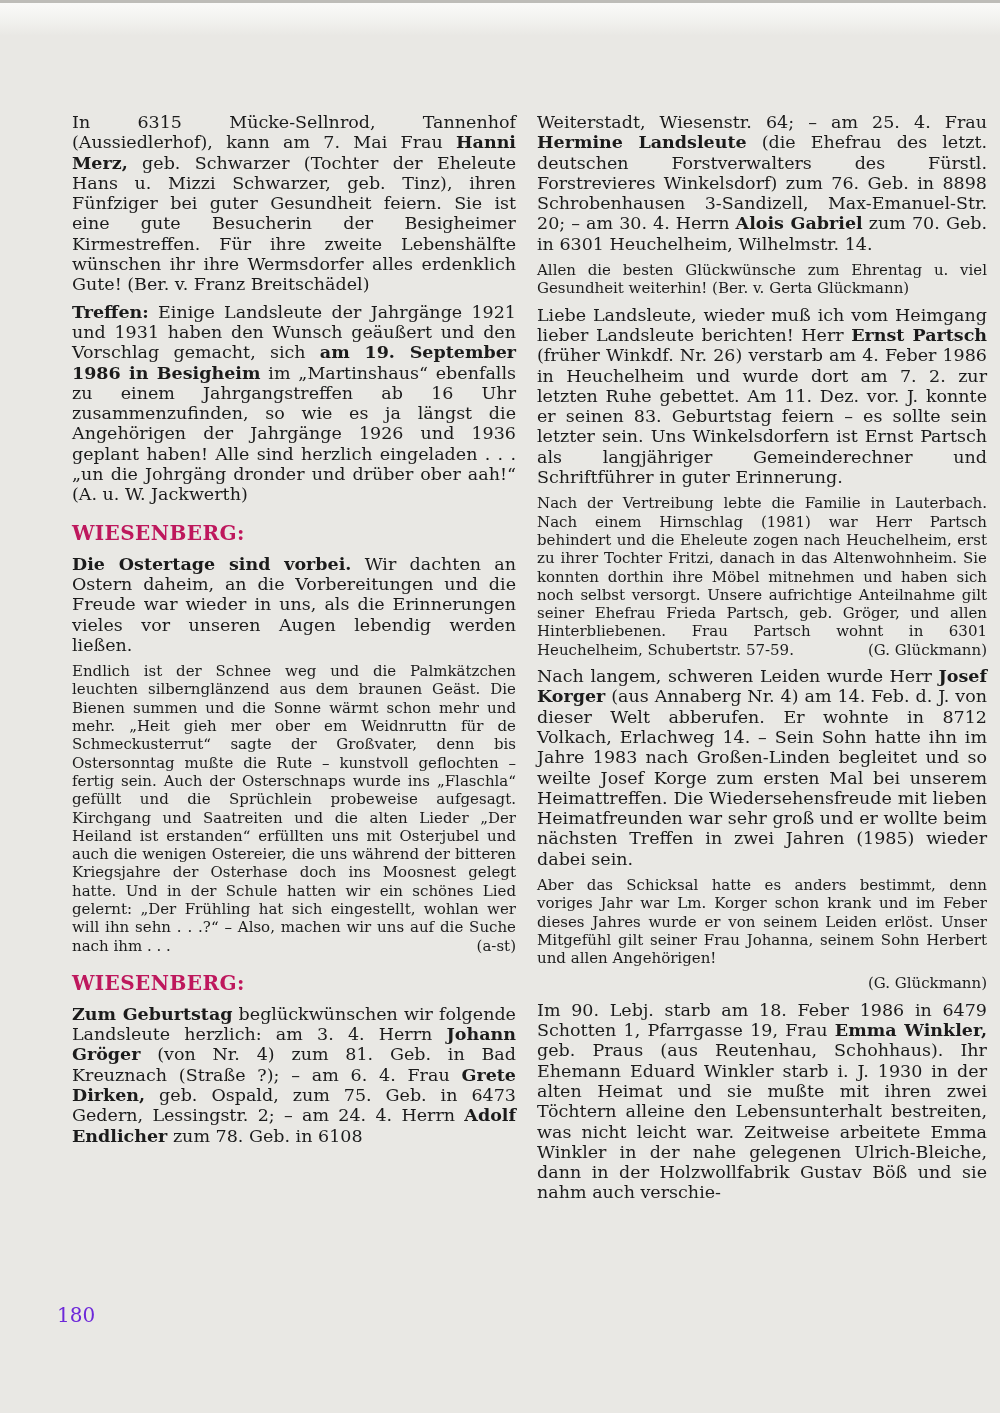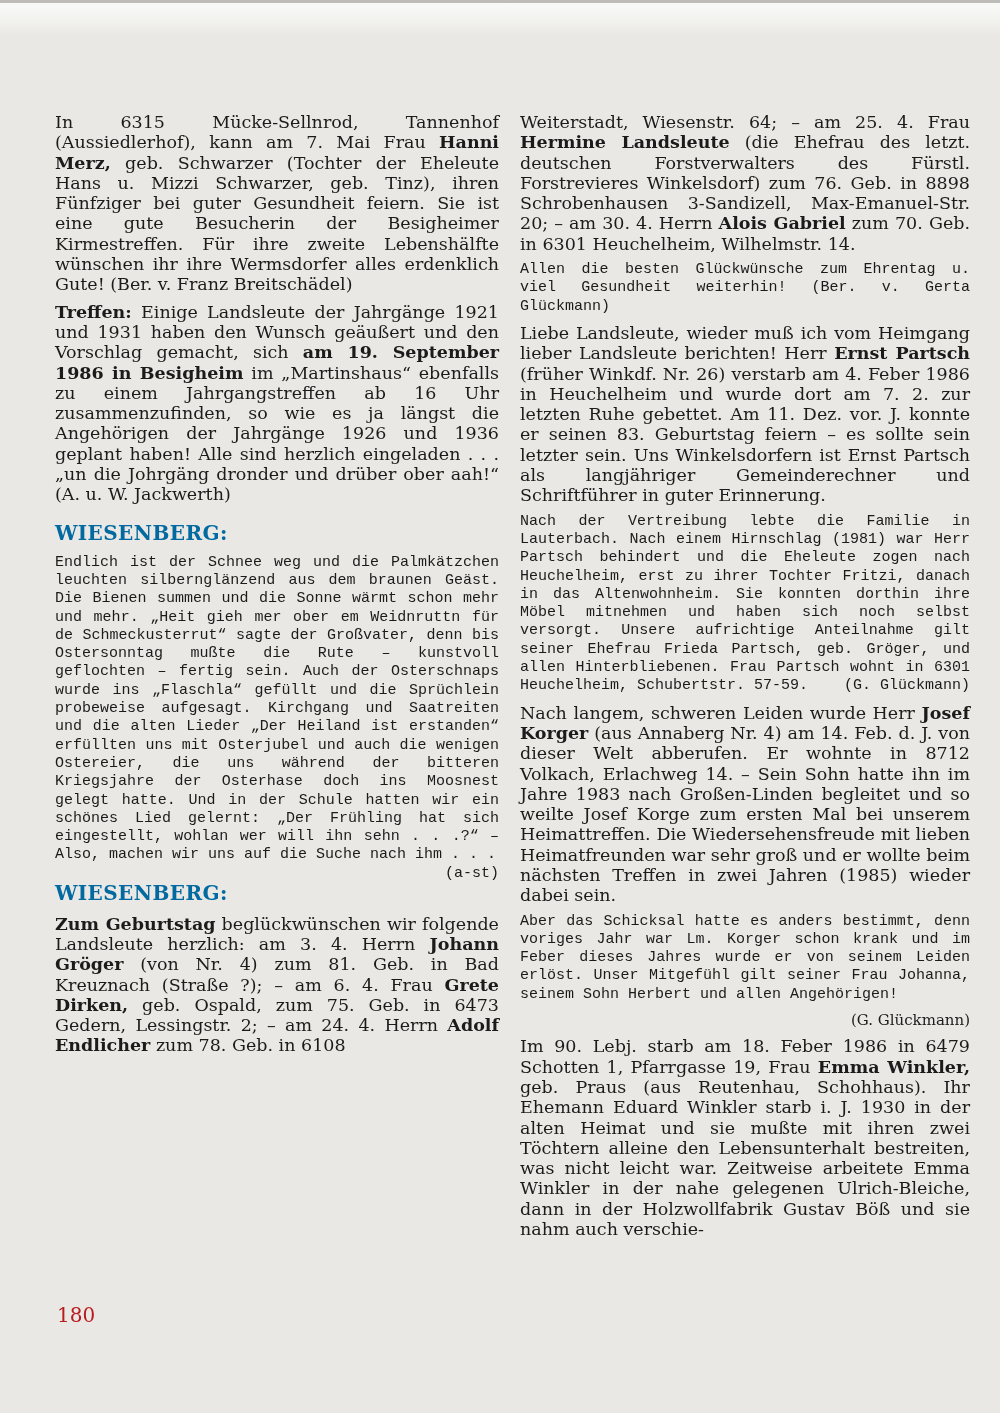--- a/index.html
+++ b/index.html
@@ -17,55 +17,56 @@
   }
   .scan-top {
     position: absolute; top: 0; left: 0; right: 0; height: 36px;
     background: linear-gradient(180deg, #fbfbfa 0%, #f2f2ef 55%, #e9e8e4 100%);
   }
   .scan-top::before {
     content: ""; position: absolute; top: 0; left: 0; right: 0; height: 3px;
     background: #bdbcb8;
   }
   .content {
-    position: absolute; top: 112px; left: 55px;
+    position: absolute; top: 112px; left: 72px;
     display: flex; gap: 21px; align-items: flex-start;
   }
   .col { width: 444px; }
   .col-right { width: 450px; }
   p { margin: 0 0 7px; text-align: justify; hyphens: auto; -webkit-hyphens: auto; }
   p.body  { font-size: 17.5px; line-height: 1.16; }
-  p.small { font-size: 15px;   line-height: 1.22; font-family: Liberation Mono, monospace; }
+  p.small { font-size: 15px;   line-height: 1.22; }
   h3.heading {
     font-size: 20px; font-weight: bold; letter-spacing: 0.4px;
-    margin: 16px 0 9px; color: #0369a1;
+    margin: 16px 0 9px; color: #be185d;
   }
   b { font-weight: bold; }
   .sig { float: right; }
   .sig-line {
     text-align: right; font-size: 15px; line-height: 1.22;
     margin: 0 0 7px;
   }
   .page-number {
     position: absolute; left: 57px; top: 1303px;
-    font-size: 20px; color: #b91c1c;
+    font-size: 20px; color: #6d28d9;
   }
 </style>
 </head>
 <body>
 
 <div class="page">
   <div class="scan-top"></div>
 
   <div class="content">
 
     <div class="col col-left">
       <p class="body"><span>In 6315 Mücke-Sellnrod, Tannenhof (Aussiedlerhof), kann am 7. Mai Frau </span><b>Hanni Merz,</b><span> geb. Schwarzer (Tochter der Eheleute Hans u. Mizzi Schwarzer, geb. Tinz), ihren Fünfziger bei guter Gesundheit feiern. Sie ist eine gute Besucherin der Besigheimer Kirmestreffen. Für ihre zweite Lebenshälfte wünschen ihr ihre Wermsdorfer alles erdenklich Gute! (Ber. v. Franz Breitschädel)</span></p>
       <p class="body"><b>Treffen:</b><span> Einige Landsleute der Jahrgänge 1921 und 1931 haben den Wunsch geäußert und den Vorschlag gemacht, sich </span><b>am 19. September 1986 in Besigheim</b><span> im „Martinshaus“ ebenfalls zu einem Jahrgangstreffen ab 16 Uhr zusammenzufinden, so wie es ja längst die Angehörigen der Jahrgänge 1926 und 1936 geplant haben! Alle sind herzlich eingeladen . . . „un die Johrgäng dronder und drüber ober aah!“ (A. u. W. Jackwerth)</span></p>
       <h3 class="heading">WIESENBERG:</h3>
+      <p class="body"><b>Die Ostertage sind vorbei.</b><span> Wir dachten an Ostern daheim, an die Vorbereitungen und die Freude war wieder in uns, als die Erinnerungen vieles vor unseren Augen lebendig werden ließen.</span></p>
       <p class="small"><span>Endlich ist der Schnee weg und die Palmkätzchen leuchten silbernglänzend aus dem braunen Geäst. Die Bienen summen und die Sonne wärmt schon mehr und mehr. „Heit gieh mer ober em Weidnruttn für de Schmeckusterrut“ sagte der Großvater, denn bis Ostersonntag mußte die Rute – kunstvoll geflochten – fertig sein. Auch der Osterschnaps wurde ins „Flaschla“ gefüllt und die Sprüchlein probeweise aufgesagt. Kirchgang und Saatreiten und die alten Lieder „Der Heiland ist erstanden“ erfüllten uns mit Osterjubel und auch die wenigen Ostereier, die uns während der bitteren Kriegsjahre der Osterhase doch ins Moosnest gelegt hatte. Und in der Schule hatten wir ein schönes Lied gelernt: „Der Frühling hat sich eingestellt, wohlan wer will ihn sehn . . .?“ – Also, machen wir uns auf die Suche nach ihm . . . </span><span class="sig">(a-st)</span></p>
       <h3 class="heading">WIESENBERG:</h3>
       <p class="body"><b>Zum Geburtstag</b><span> beglückwünschen wir folgende Landsleute herzlich: am 3. 4. Herrn </span><b>Johann Gröger</b><span> (von Nr. 4) zum 81. Geb. in Bad Kreuznach (Straße ?); – am 6. 4. Frau </span><b>Grete Dirken,</b><span> geb. Ospald, zum 75. Geb. in 6473 Gedern, Lessingstr. 2; – am 24. 4. Herrn </span><b>Adolf Endlicher</b><span> zum 78. Geb. in 6108</span></p>
     </div>
 
     <div class="col col-right">
       <p class="body"><span>Weiterstadt, Wiesenstr. 64; – am 25. 4. Frau </span><b>Hermine Landsleute</b><span> (die Ehefrau des letzt. deutschen Forstverwalters des Fürstl. Forstrevieres Winkelsdorf) zum 76. Geb. in 8898 Schrobenhausen 3-Sandizell, Max-Emanuel-Str. 20; – am 30. 4. Herrn </span><b>Alois Gabriel</b><span> zum 70. Geb. in 6301 Heuchelheim, Wilhelmstr. 14.</span></p>
       <p class="small"><span>Allen die besten Glückwünsche zum Ehrentag u. viel Gesundheit weiterhin! (Ber. v. Gerta Glückmann)</span></p>
       <p class="body"><span>Liebe Landsleute, wieder muß ich vom Heimgang lieber Landsleute berichten! Herr </span><b>Ernst Partsch</b><span> (früher Winkdf. Nr. 26) verstarb am 4. Feber 1986 in Heuchelheim und wurde dort am 7. 2. zur letzten Ruhe gebettet. Am 11. Dez. vor. J. konnte er seinen 83. Geburtstag feiern – es sollte sein letzter sein. Uns Winkelsdorfern ist Ernst Partsch als langjähriger Gemeinderechner und Schriftführer in guter Erinnerung.</span></p>
       <p class="small"><span>Nach der Vertreibung lebte die Familie in Lauterbach. Nach einem Hirnschlag (1981) war Herr Partsch behindert und die Eheleute zogen nach Heuchelheim, erst zu ihrer Tochter Fritzi, danach in das Altenwohnheim. Sie konnten dorthin ihre Möbel mitnehmen und haben sich noch selbst versorgt. Unsere aufrichtige Anteilnahme gilt seiner Ehefrau Frieda Partsch, geb. Gröger, und allen Hinterbliebenen. Frau Partsch wohnt in 6301 Heuchelheim, Schubertstr. 57-59. </span><span class="sig">(G. Glückmann)</span></p>

